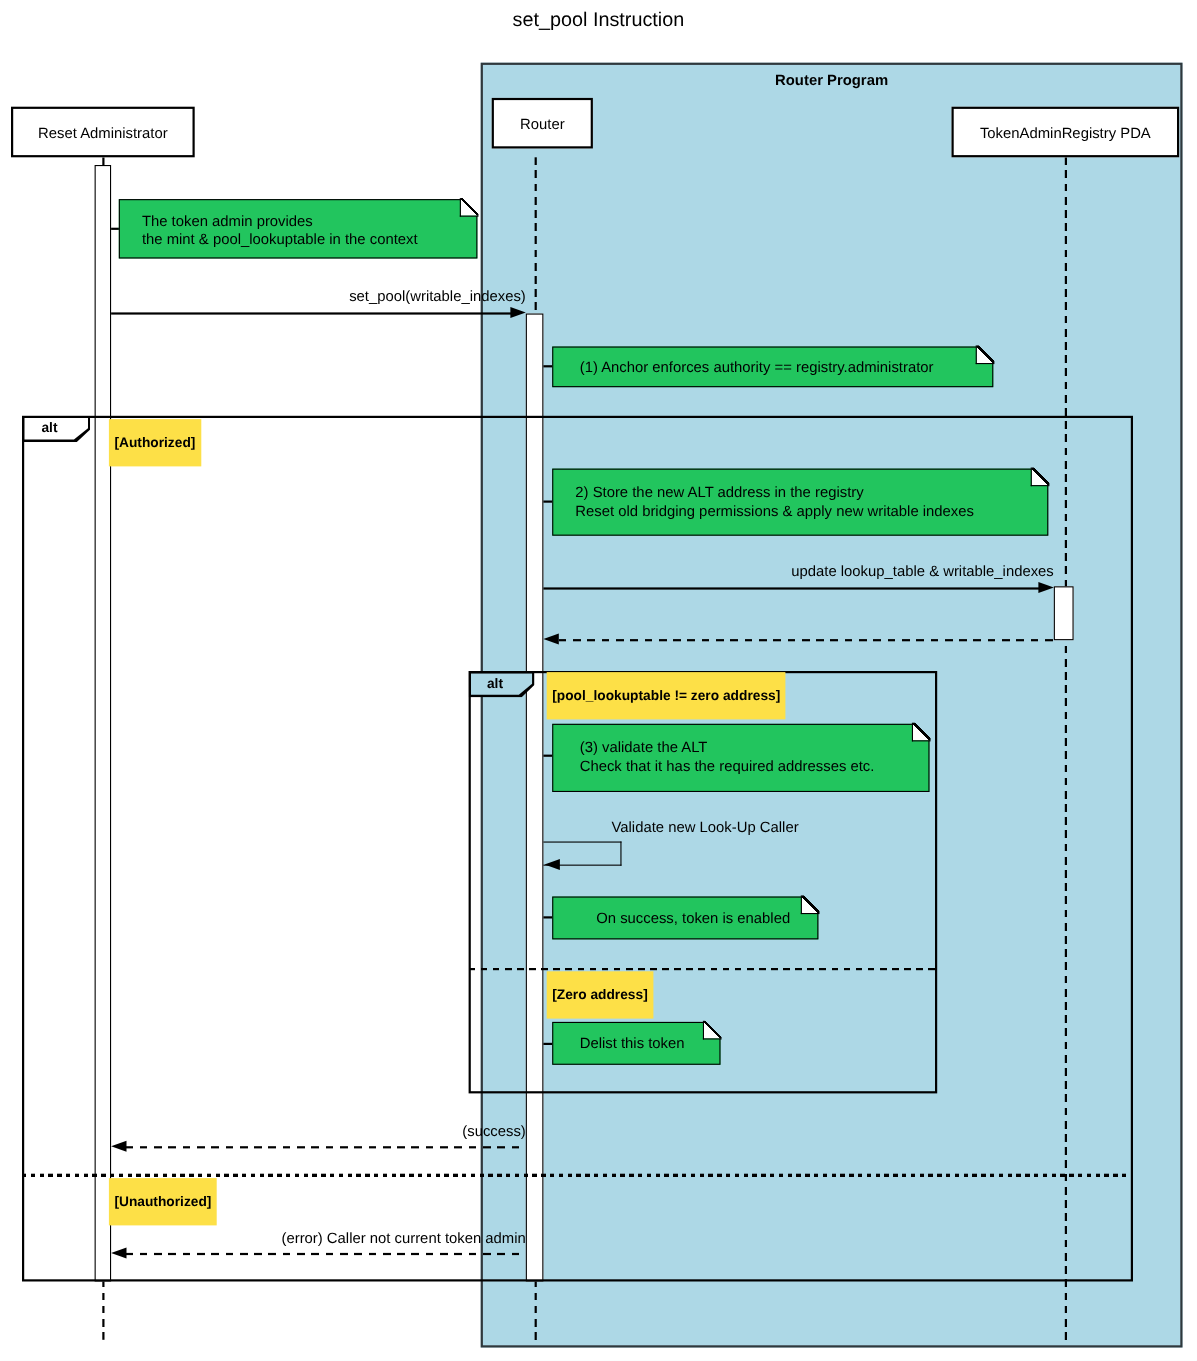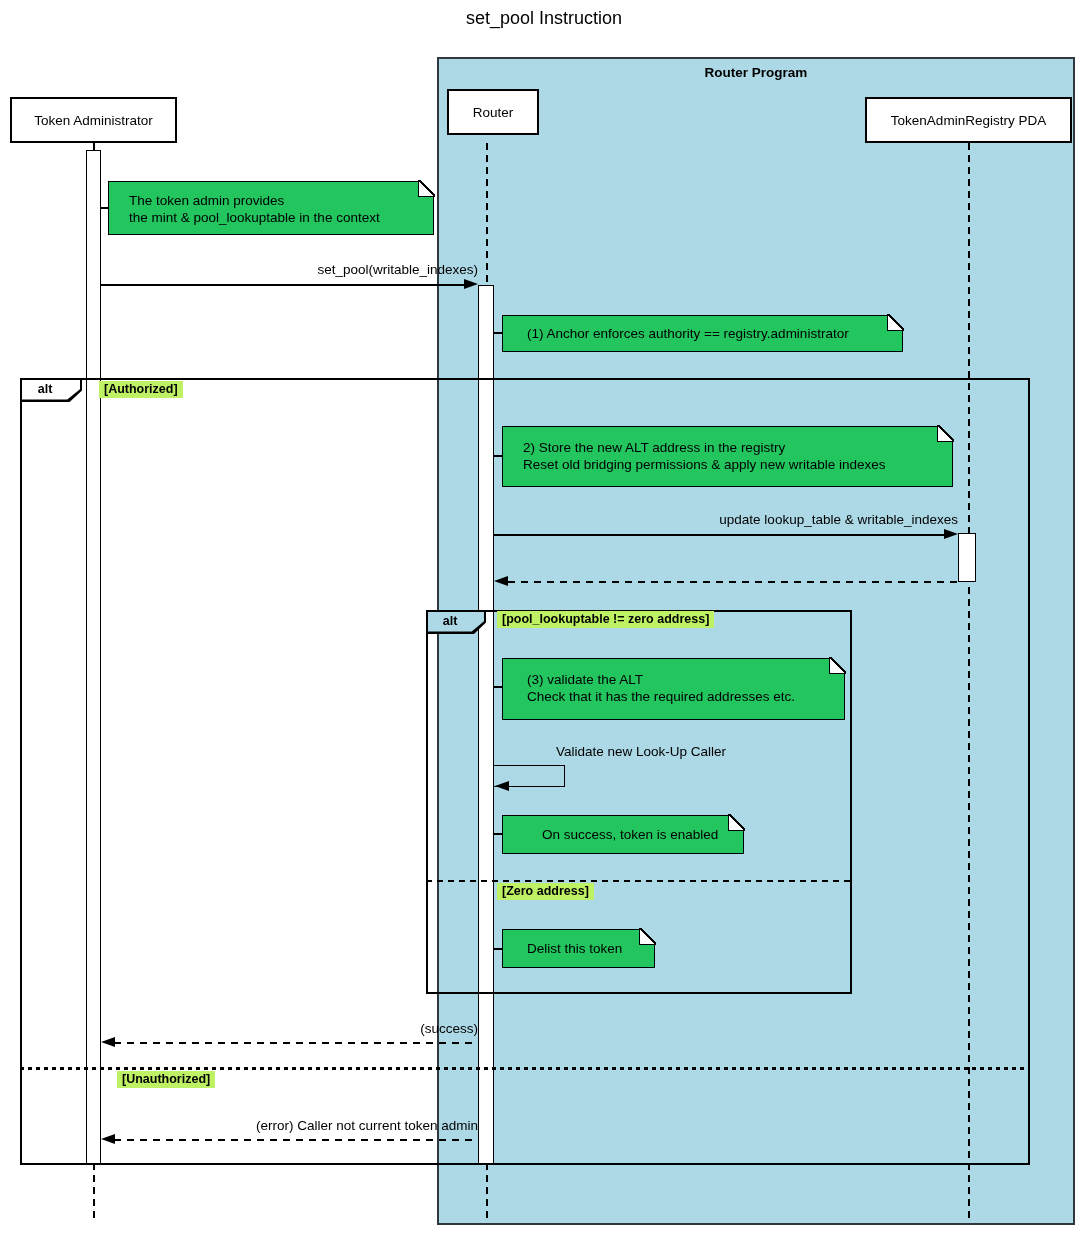--- a/index.html
+++ b/index.html
@@ -22,21 +22,21 @@
   .frame{border:2px solid #000;}
 
   .pent{height:24px;}
   .pent::before{content:'';position:absolute;inset:0;background:#000;
     clip-path:polygon(0 0,100% 0,100% 52%,80% 100%,0 100%);}
   .pent::after{content:'';position:absolute;left:2px;top:2px;right:2px;bottom:2.5px;
     background:var(--pbg,#fff);clip-path:polygon(0 0,100% 0,100% 48%,78% 100%,0 100%);}
   .pent span{position:relative;z-index:1;display:block;text-align:center;
     padding-right:12px;font-weight:bold;font-size:12.5px;line-height:22px;}
 
-  .guard{font-weight:bold;font-size:12.5px;background:#bef264;padding:1px 5px;line-height:15px;}
+  .guard{font-weight:bold;font-size:12.5px;background:#fde047;padding:14px 5px;line-height:15px;}
 
   .note{background:#22c55e;border:1.6px solid #000;font-size:13.5px;line-height:17px;
         white-space:pre-line;--out:#ADD8E6;}
   .note::after{content:'';position:absolute;top:-1.6px;right:-1.6px;width:17px;height:17px;
     background:linear-gradient(to bottom left,
       var(--out) 0 calc(50% - 1.1px),
       #000 calc(50% - 1.1px) calc(50% + 1.1px),
       #fff calc(50% + 1.1px) 100%);
     border-left:1.6px solid #000;border-bottom:1.6px solid #000;box-sizing:border-box;}
   .note.c1{display:flex;align-items:center;}
@@ -75,21 +75,21 @@
   <div class="abs bar" style="left:86px;top:150px;width:15px;height:1015px;"></div>
   <div class="abs bar" style="left:478px;top:285px;width:16px;height:880px;"></div>
   <div class="abs bar" style="left:958px;top:533px;width:18px;height:49px;"></div>
 
   <div class="abs frame" style="left:20px;top:378px;width:1010px;height:787px;"></div>
   <div class="abs pent" style="left:20px;top:378px;width:62px;--pbg:#fff;">
     <span>alt</span>
   </div>
   <div class="abs guard" style="left:99px;top:381px;">[Authorized]</div>
   <div class="abs div-dot" style="left:20px;top:1067px;width:1010px;"></div>
-  <div class="abs guard" style="left:99px;top:1071px;margin-left:18px;">[Unauthorized]</div>
+  <div class="abs guard" style="left:99px;top:1071px;">[Unauthorized]</div>
 
   <div class="abs frame" style="left:426px;top:610px;width:426px;height:384px;"></div>
   <div class="abs pent" style="left:426px;top:610px;width:60px;--pbg:#ADD8E6;">
     <span>alt</span>
   </div>
   <div class="abs guard" style="left:497px;top:611px;">[pool_lookuptable != zero address]</div>
   <div class="abs div-dash" style="left:426px;top:880px;width:426px;"></div>
   <div class="abs guard" style="left:497px;top:883px;">[Zero address]</div>
 
   <div class="abs stub" style="left:101px;top:207px;width:8px;"></div>
@@ -129,17 +129,17 @@
   <div class="abs msg-label" style="left:101px;top:1021px;width:377px;">(success)</div>
 
   <div class="abs note c1 pl" style="left:502px;top:929px;width:153px;height:39px;">Delist this token</div>
   <div class="abs line-dash" style="left:114px;top:1042px;width:364px;"></div>
   <div class="abs arr-l" style="left:101px;top:1037.2px;"></div>
 
   <div class="abs msg-label" style="left:101px;top:1118px;width:377px;">(error) Caller not current token admin</div>
   <div class="abs line-dash" style="left:114px;top:1139px;width:364px;"></div>
   <div class="abs arr-l" style="left:101px;top:1134.2px;"></div>
 
-  <div class="abs actor" style="left:10px;top:97px;width:167px;height:46px;">Token Administrator</div>
+  <div class="abs actor" style="left:10px;top:97px;width:167px;height:46px;">Reset Administrator</div>
   <div class="abs actor" style="left:447px;top:89px;width:92px;height:46px;">Router</div>
   <div class="abs actor" style="left:865px;top:97px;width:207px;height:46px;">TokenAdminRegistry PDA</div>
 
 </div>
 
 </body></html>

